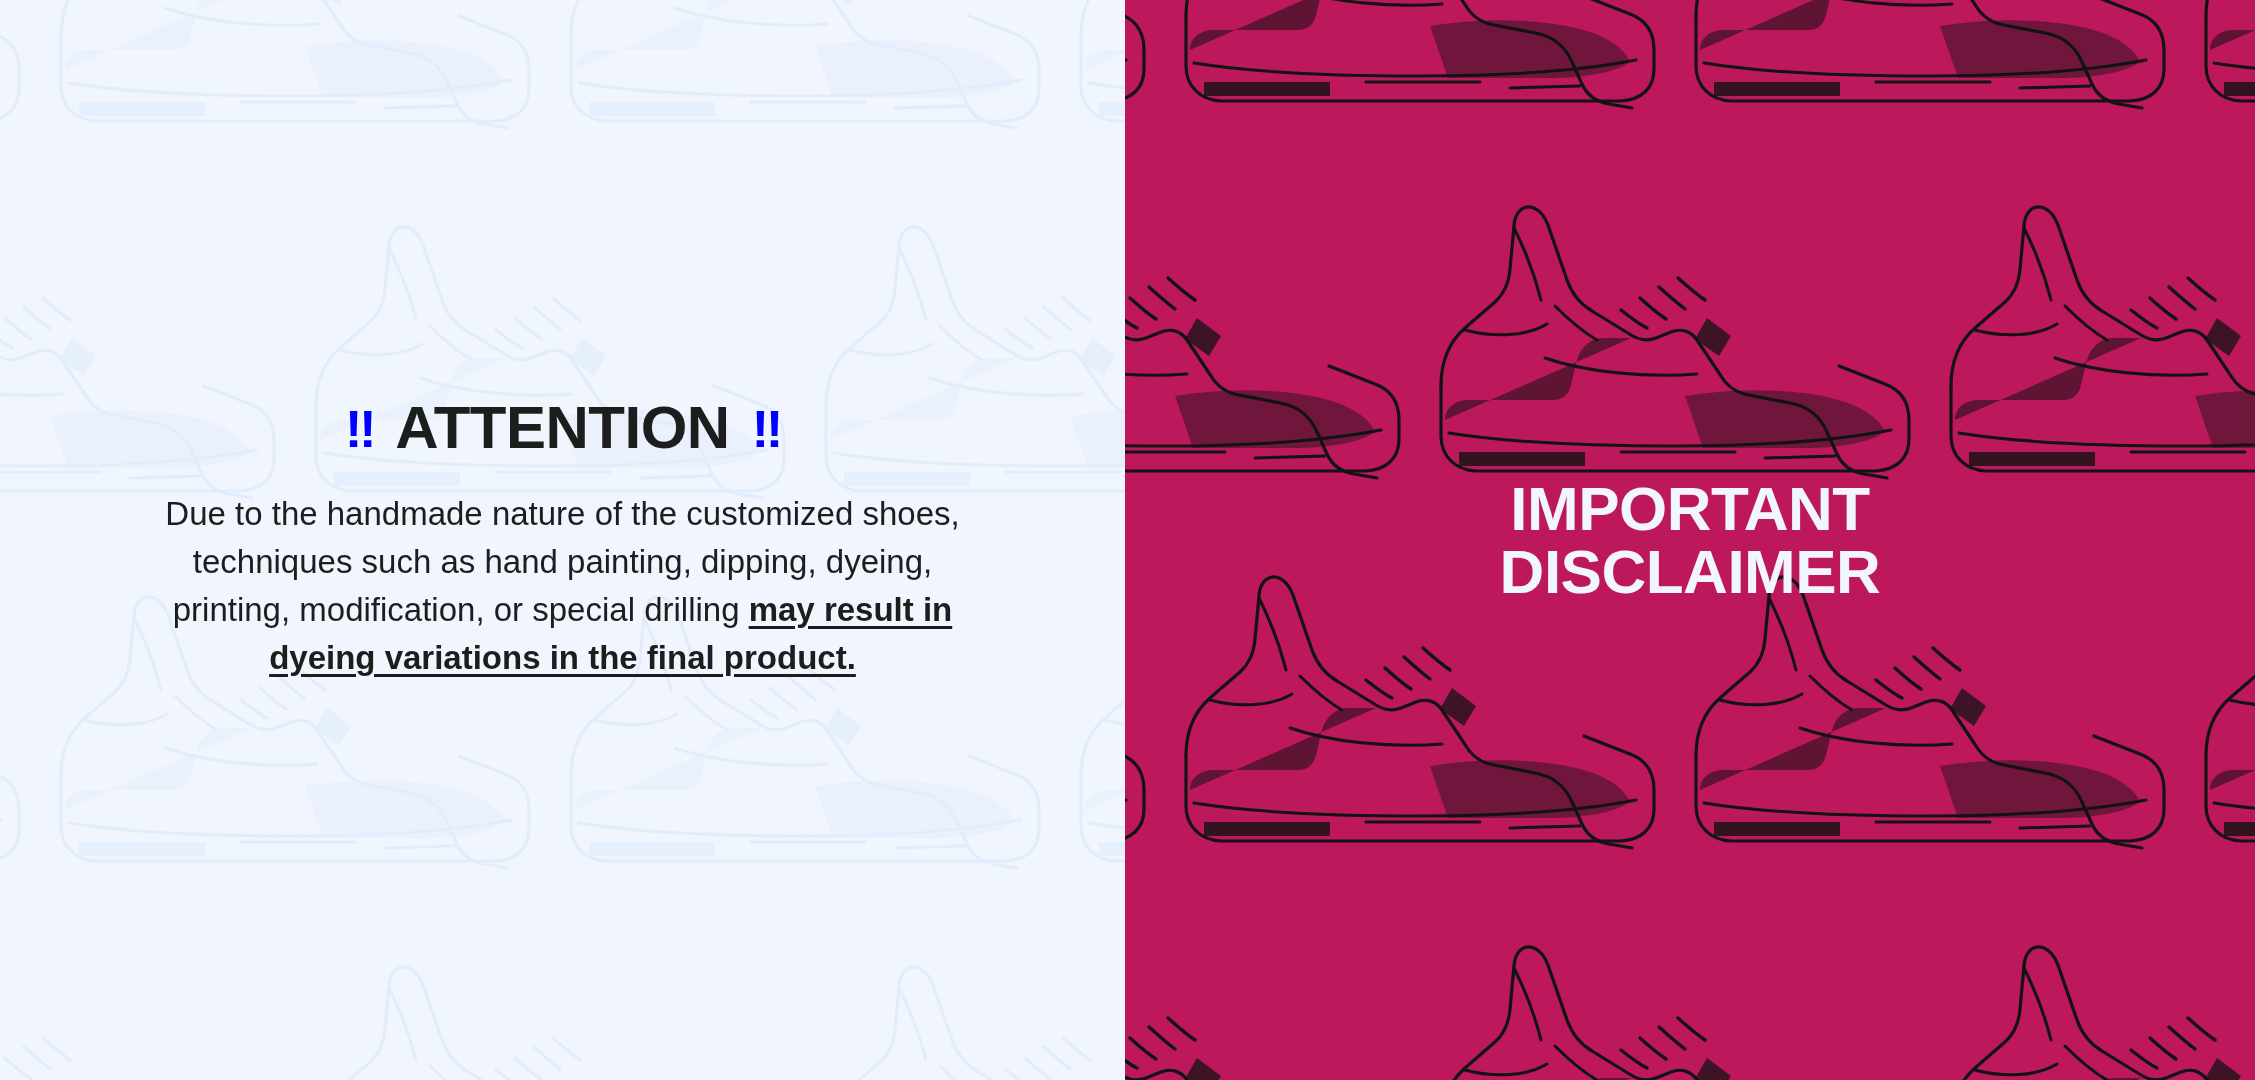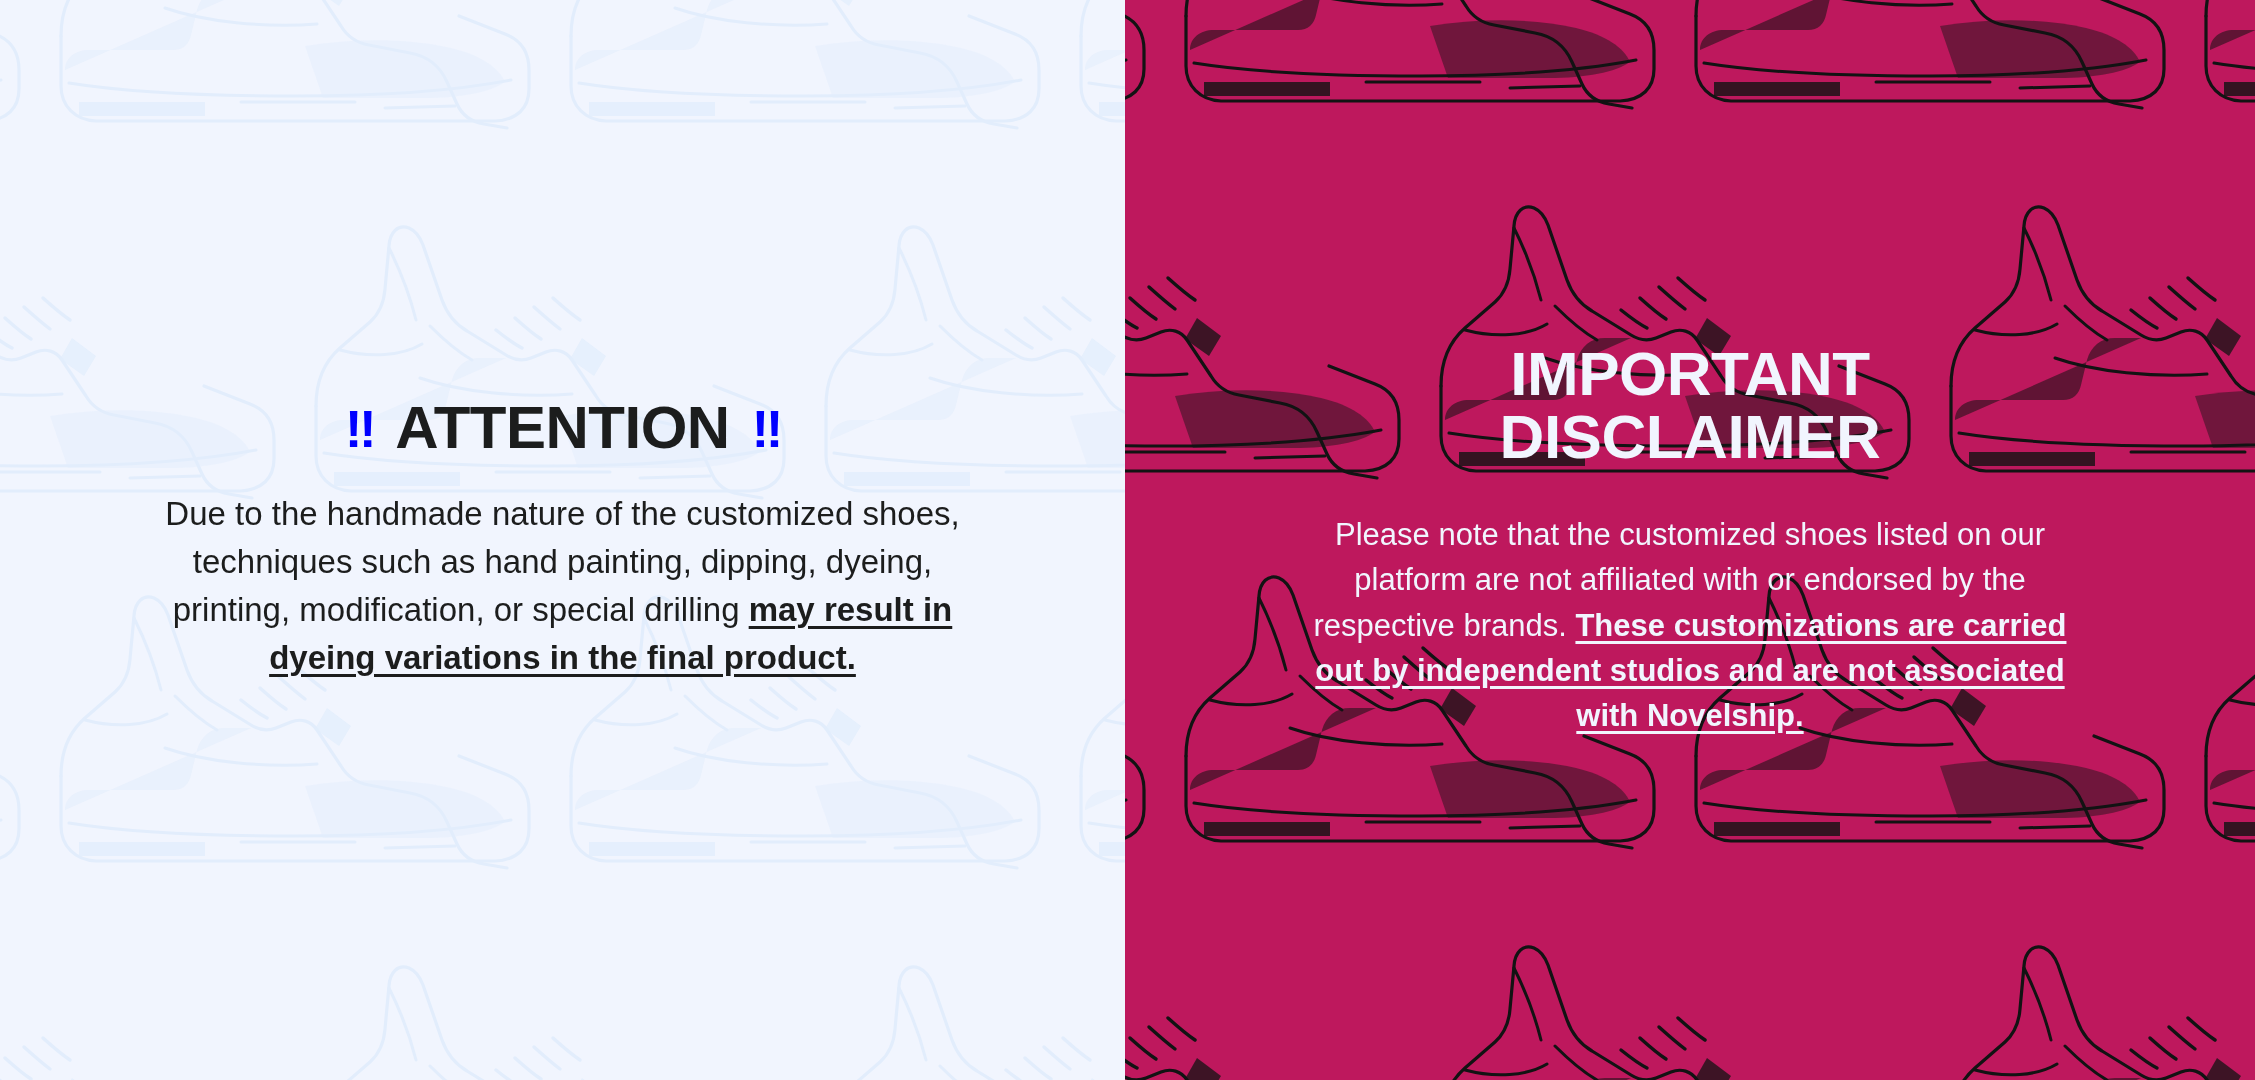--- a/index.html
+++ b/index.html
@@ -201,17 +201,16 @@
           <use href="#tile-d" x="0" y="-350"></use>
           <use href="#tile-d" x="0" y="390"></use>
           <use href="#tile-d" x="0" y="1130"></use>
         </g>
       </svg>
     </div>
 
     <div class="content content--dark">
       <h1 class="heading heading--dark"><span>IMPORTANT</span><br><span>DISCLAIMER</span></h1>
 
-      <p class="body-text body-text--dark"><span>Please note that the customized shoes listed on our platform are not affiliated with or endorsed by the respective brands. </span><span class="emphasis">These customizations are carried out by independent studios and are not associated with Novelship.</span></p>
     </div>
   </section>
 
 </div>
 
 </body></html>

